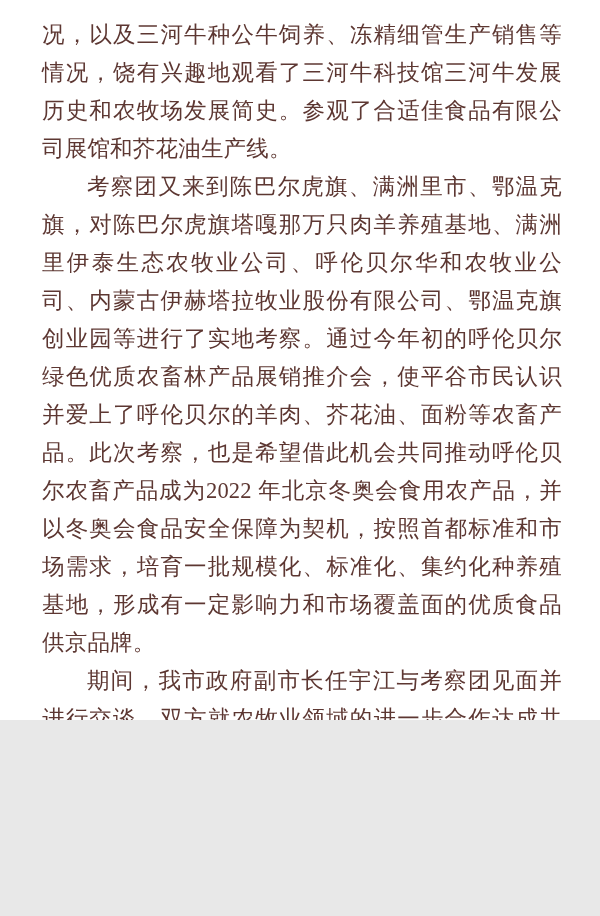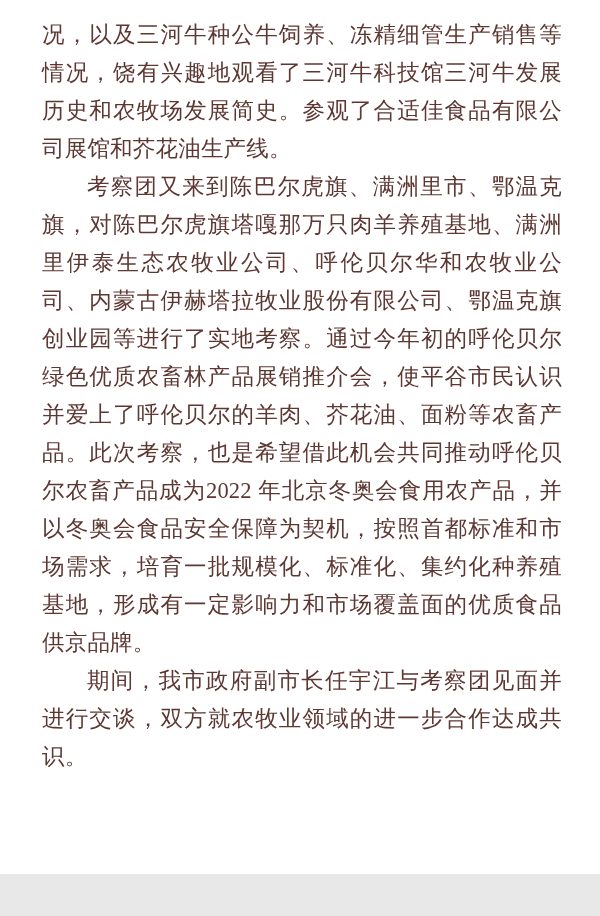--- a/index.html
+++ b/index.html
@@ -9,21 +9,21 @@
   }
   :root {
     --body-text: #5d3732;
     --page-number: #3b3533;
     --background: #ffffff;
   }
   .page {
     position: relative;
     box-sizing: border-box;
     width: 600px;
-    height: 874px;
+    height: 720px;
     margin: 0 auto;
     padding: 16px 38px 0 42px;
     background: var(--background);
     overflow: hidden;
     font-family: "Liberation Serif", "DejaVu Serif", serif;
   }
   .article-body p.para {
     margin: 0;
     font-size: 22.5px;
     line-height: 38px;

